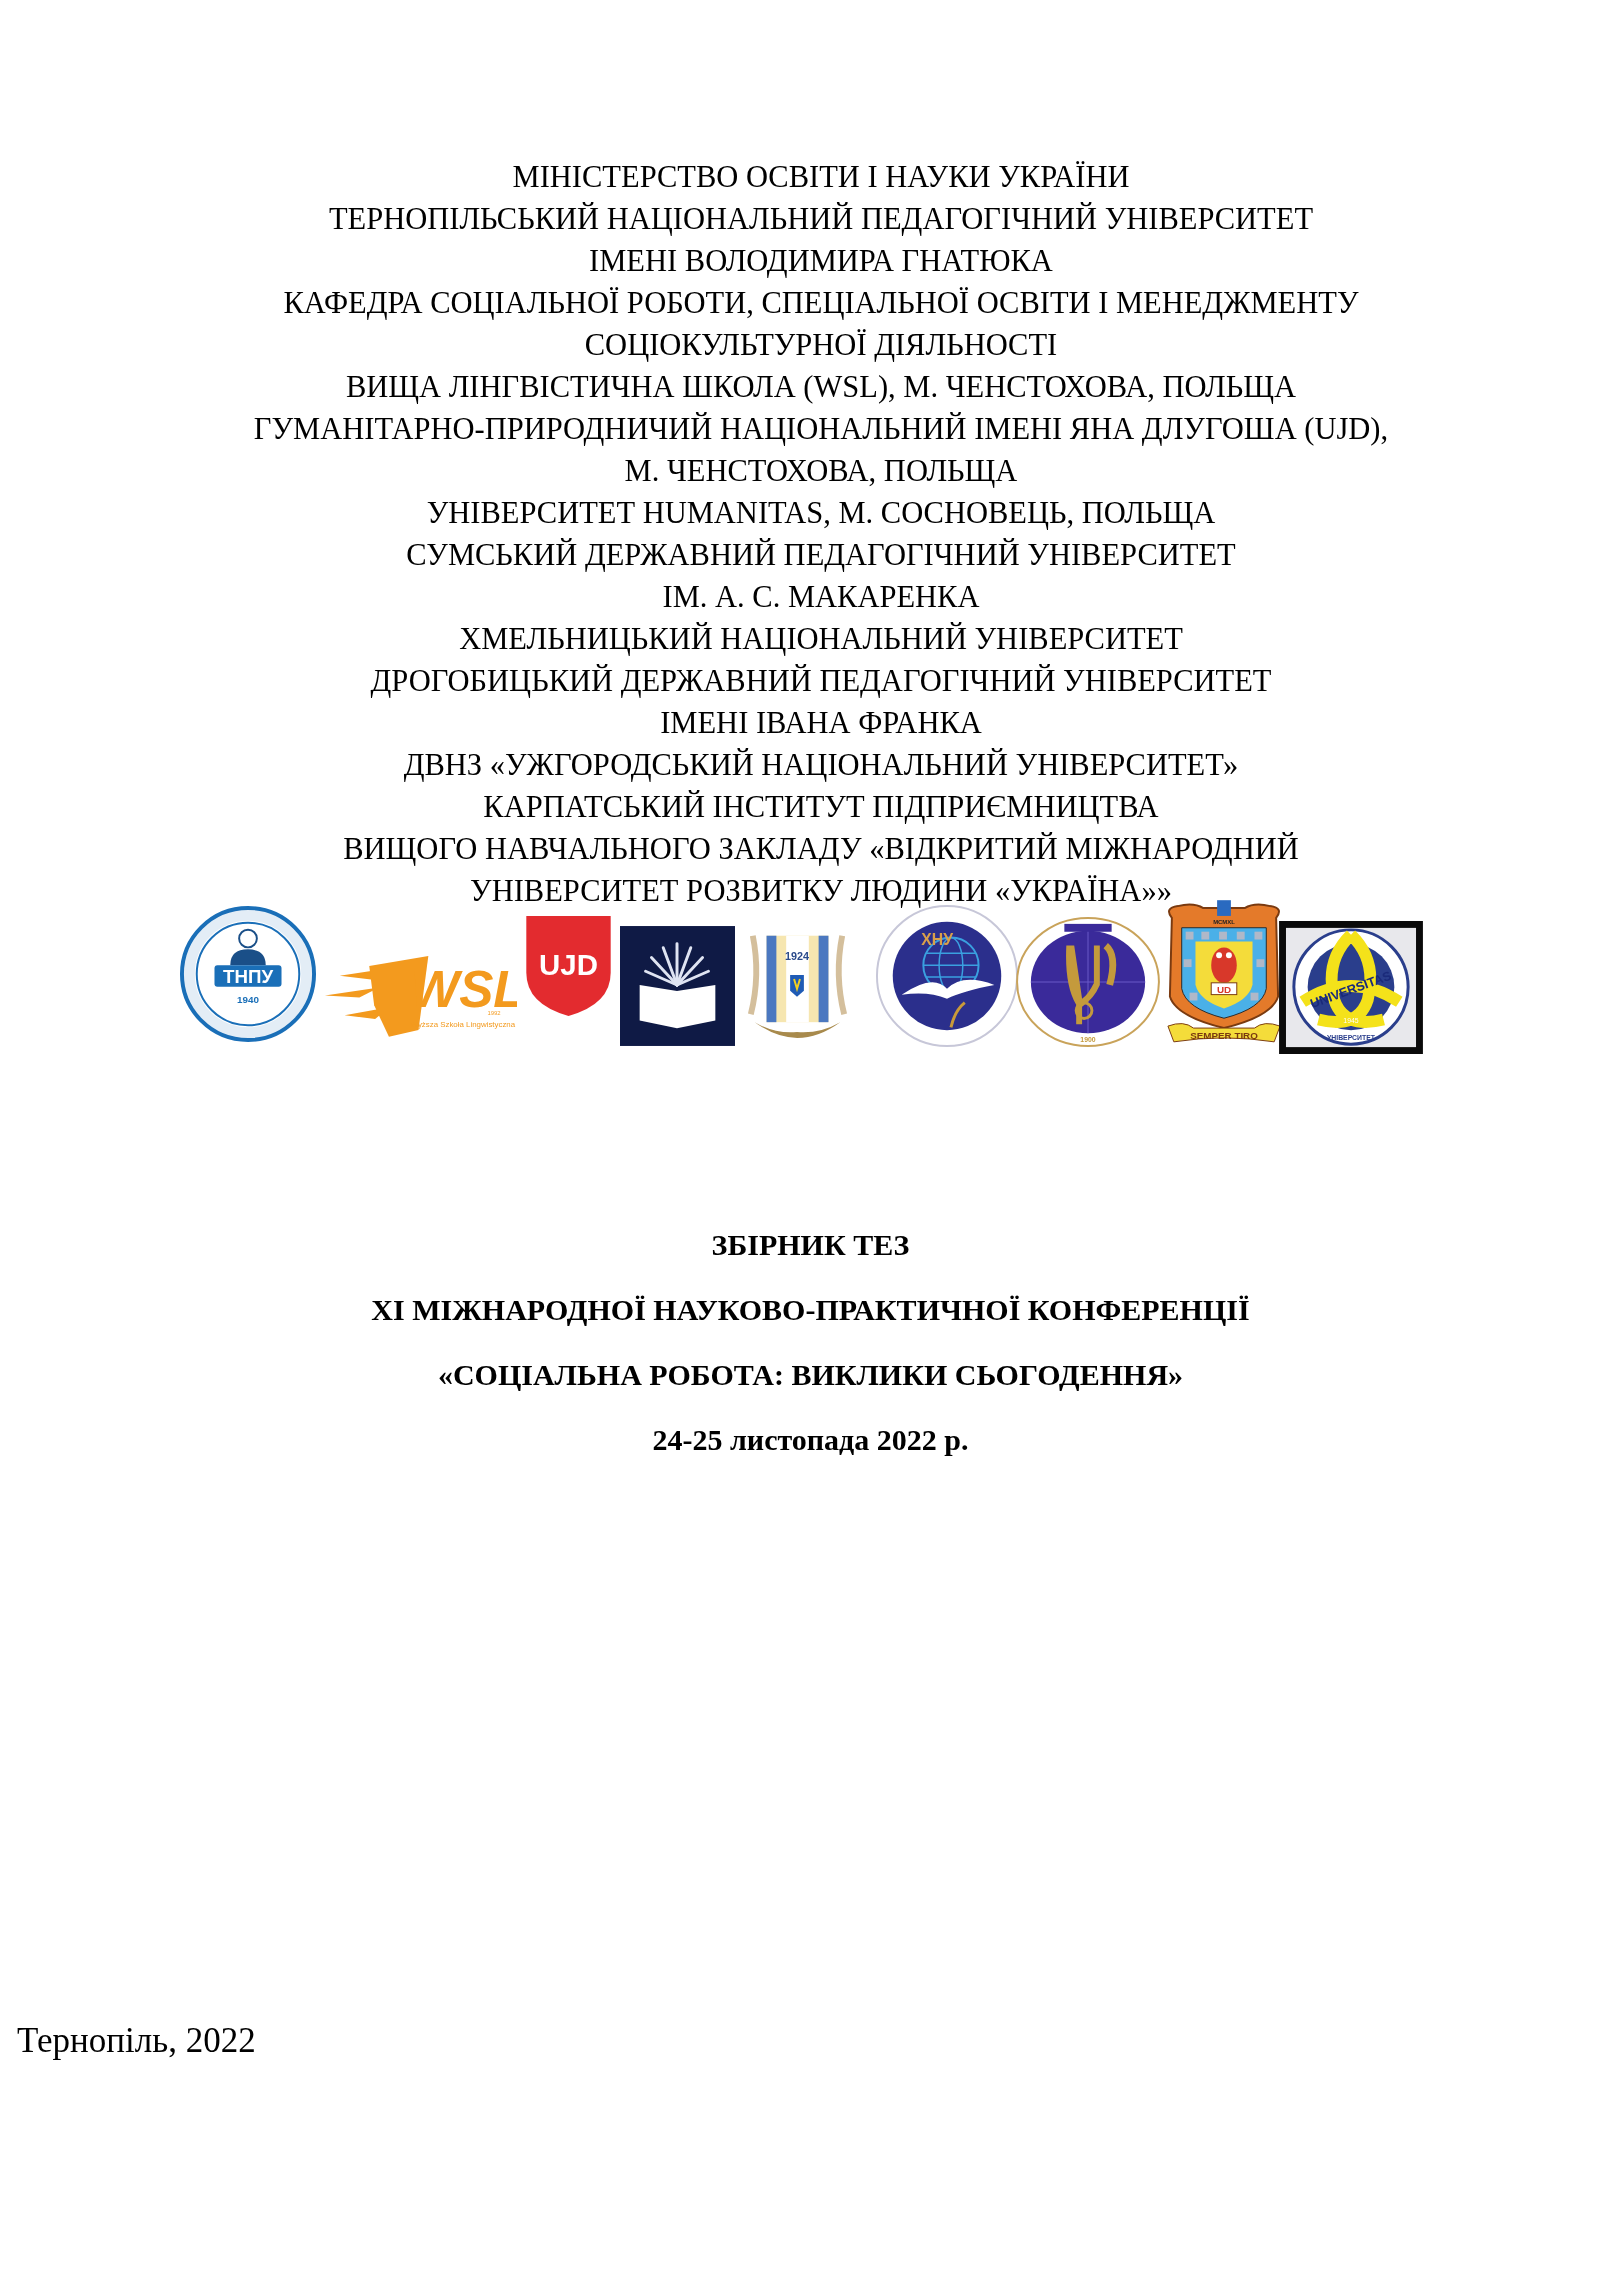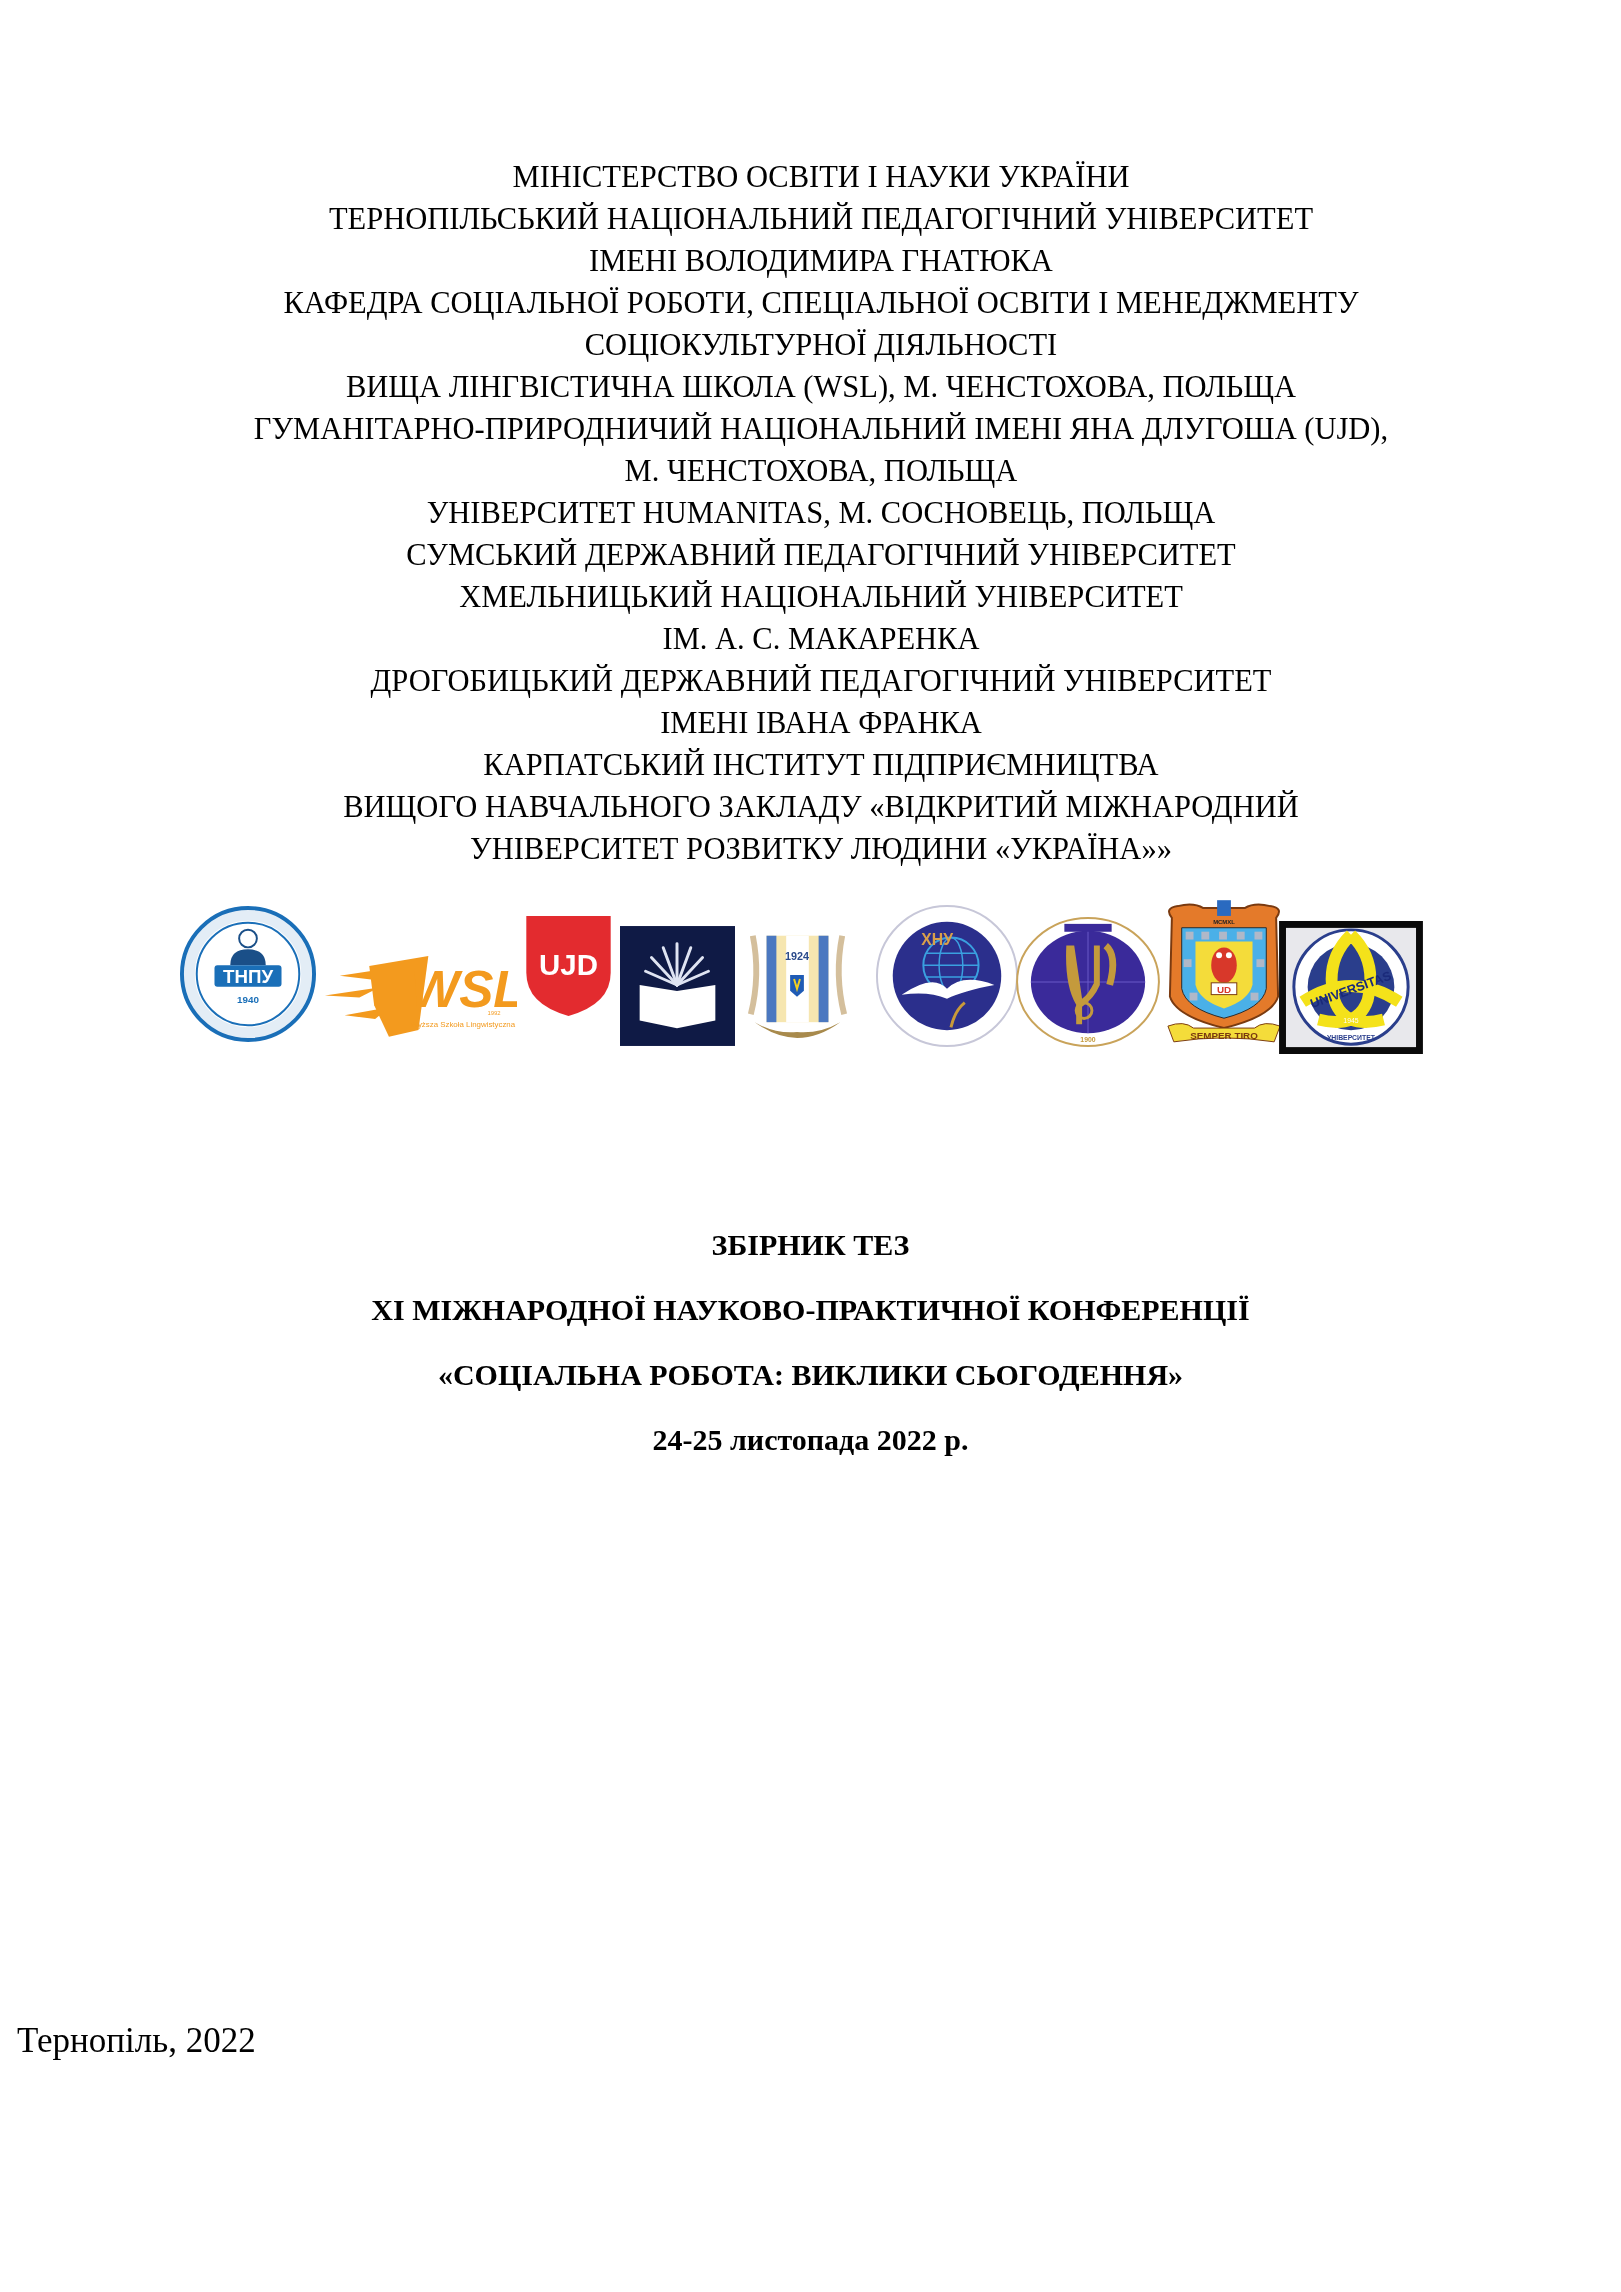--- a/index.html
+++ b/index.html
@@ -20,24 +20,25 @@
   <div class="org-line">МІНІСТЕРСТВО ОСВІТИ І НАУКИ УКРАЇНИ</div>
   <div class="org-line">ТЕРНОПІЛЬСЬКИЙ НАЦІОНАЛЬНИЙ ПЕДАГОГІЧНИЙ УНІВЕРСИТЕТ</div>
   <div class="org-line">ІМЕНІ ВОЛОДИМИРА ГНАТЮКА</div>
   <div class="org-line">КАФЕДРА СОЦІАЛЬНОЇ РОБОТИ, СПЕЦІАЛЬНОЇ ОСВІТИ І МЕНЕДЖМЕНТУ</div>
   <div class="org-line">СОЦІОКУЛЬТУРНОЇ ДІЯЛЬНОСТІ</div>
   <div class="org-line">ВИЩА ЛІНГВІСТИЧНА ШКОЛА (WSL), М. ЧЕНСТОХОВА, ПОЛЬЩА</div>
   <div class="org-line">ГУМАНІТАРНО-ПРИРОДНИЧИЙ НАЦІОНАЛЬНИЙ ІМЕНІ ЯНА ДЛУГОША (UJD),</div>
   <div class="org-line">М. ЧЕНСТОХОВА, ПОЛЬЩА</div>
   <div class="org-line">УНІВЕРСИТЕТ HUMANITAS, М. СОСНОВЕЦЬ, ПОЛЬЩА</div>
   <div class="org-line">СУМСЬКИЙ ДЕРЖАВНИЙ ПЕДАГОГІЧНИЙ УНІВЕРСИТЕТ</div>
+  <div class="org-line">ІМ. А. С. МАКАРЕНКА</div>
   <div class="org-line">ХМЕЛЬНИЦЬКИЙ НАЦІОНАЛЬНИЙ УНІВЕРСИТЕТ</div>
-  <div class="org-line">ІМ. А. С. МАКАРЕНКА</div>
   <div class="org-line">ДРОГОБИЦЬКИЙ ДЕРЖАВНИЙ ПЕДАГОГІЧНИЙ УНІВЕРСИТЕТ</div>
   <div class="org-line">ІМЕНІ ІВАНА ФРАНКА</div>
+  <div class="org-line">ДВНЗ «УЖГОРОДСЬКИЙ НАЦІОНАЛЬНИЙ УНІВЕРСИТЕТ»</div>
   <div class="org-line">КАРПАТСЬКИЙ ІНСТИТУТ ПІДПРИЄМНИЦТВА</div>
   <div class="org-line">ВИЩОГО НАВЧАЛЬНОГО ЗАКЛАДУ «ВІДКРИТИЙ МІЖНАРОДНИЙ</div>
   <div class="org-line">УНІВЕРСИТЕТ РОЗВИТКУ ЛЮДИНИ «УКРАЇНА»»</div>
 </div>
 
 <div class="logos">
 
   <div class="logo" style="left:179px; top:904px; width:138px; height:140px;">
     <svg width="138" height="140" viewBox="0 0 140 142">
       <circle cx="70" cy="71" r="67" fill="#fff" stroke="#1a6fb8" stroke-width="4"></circle>

